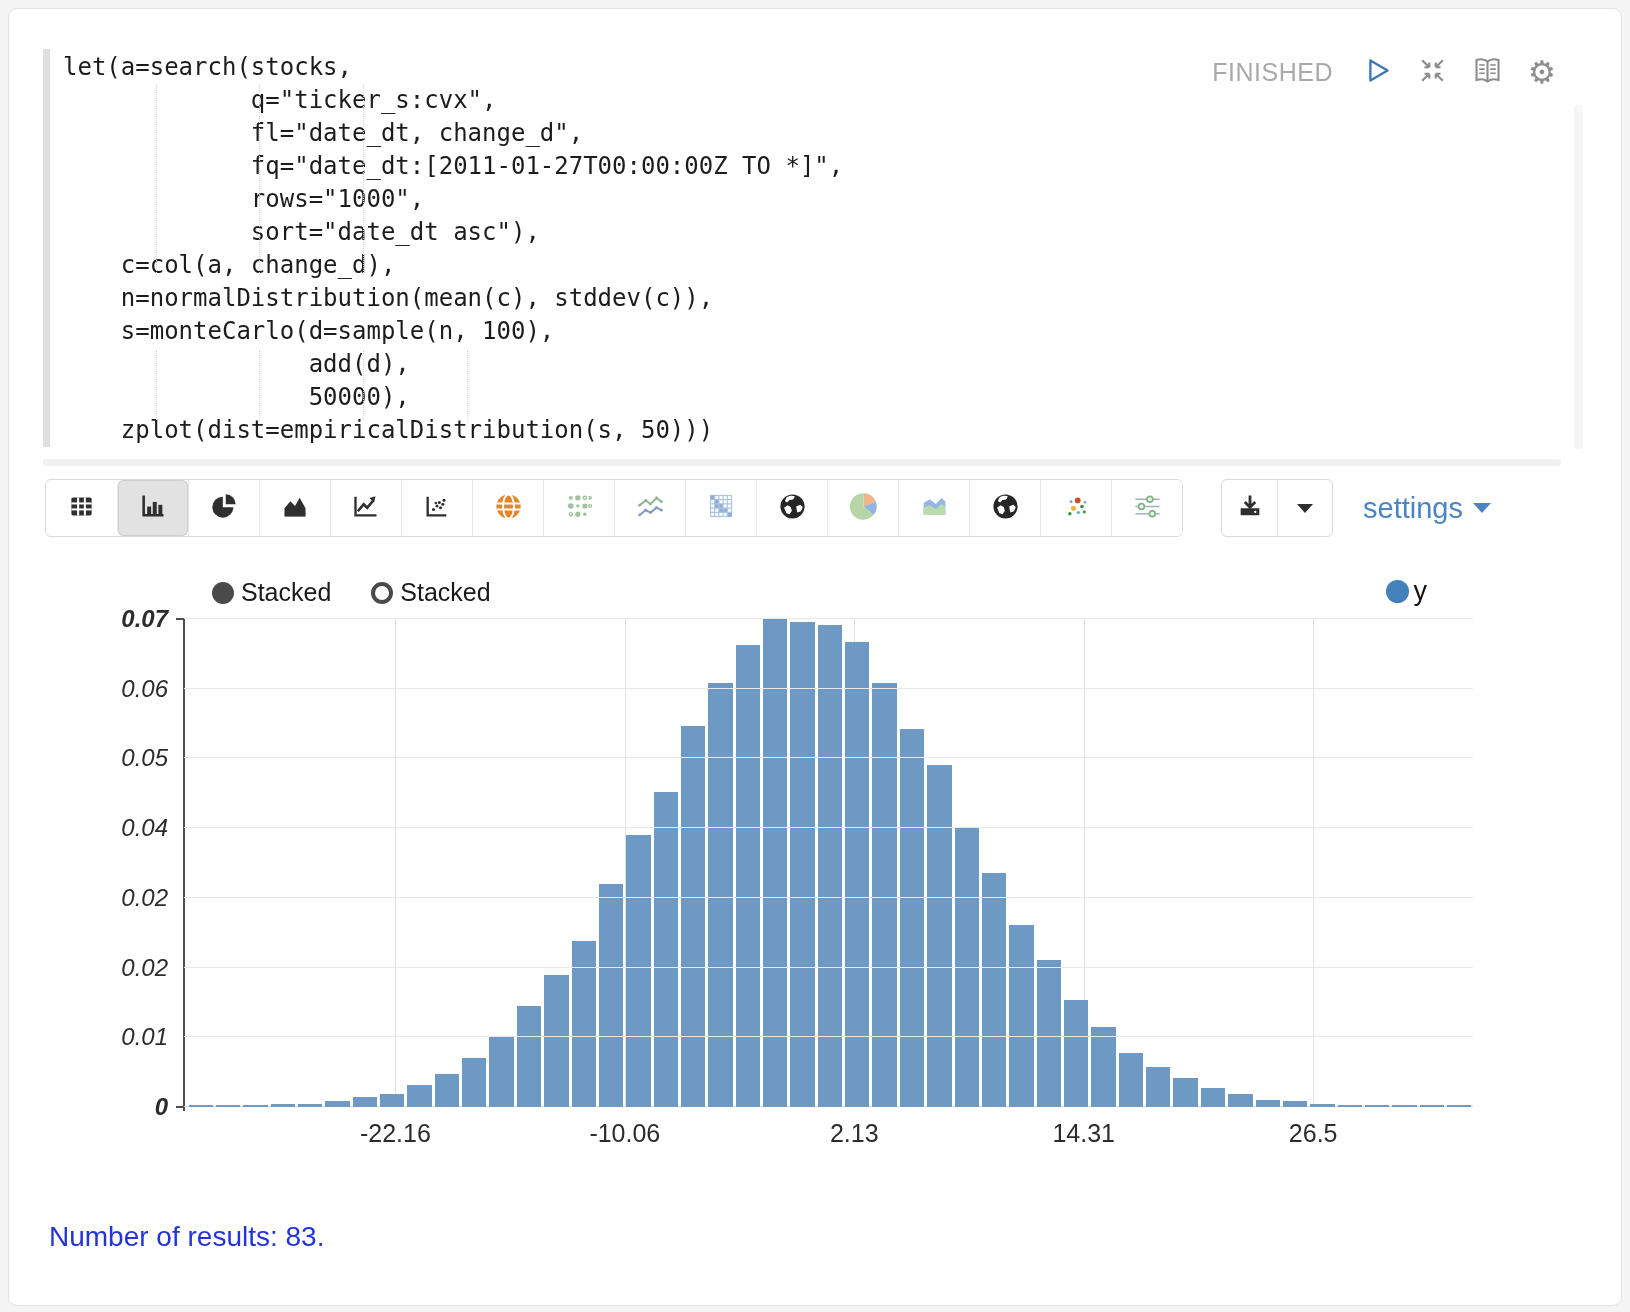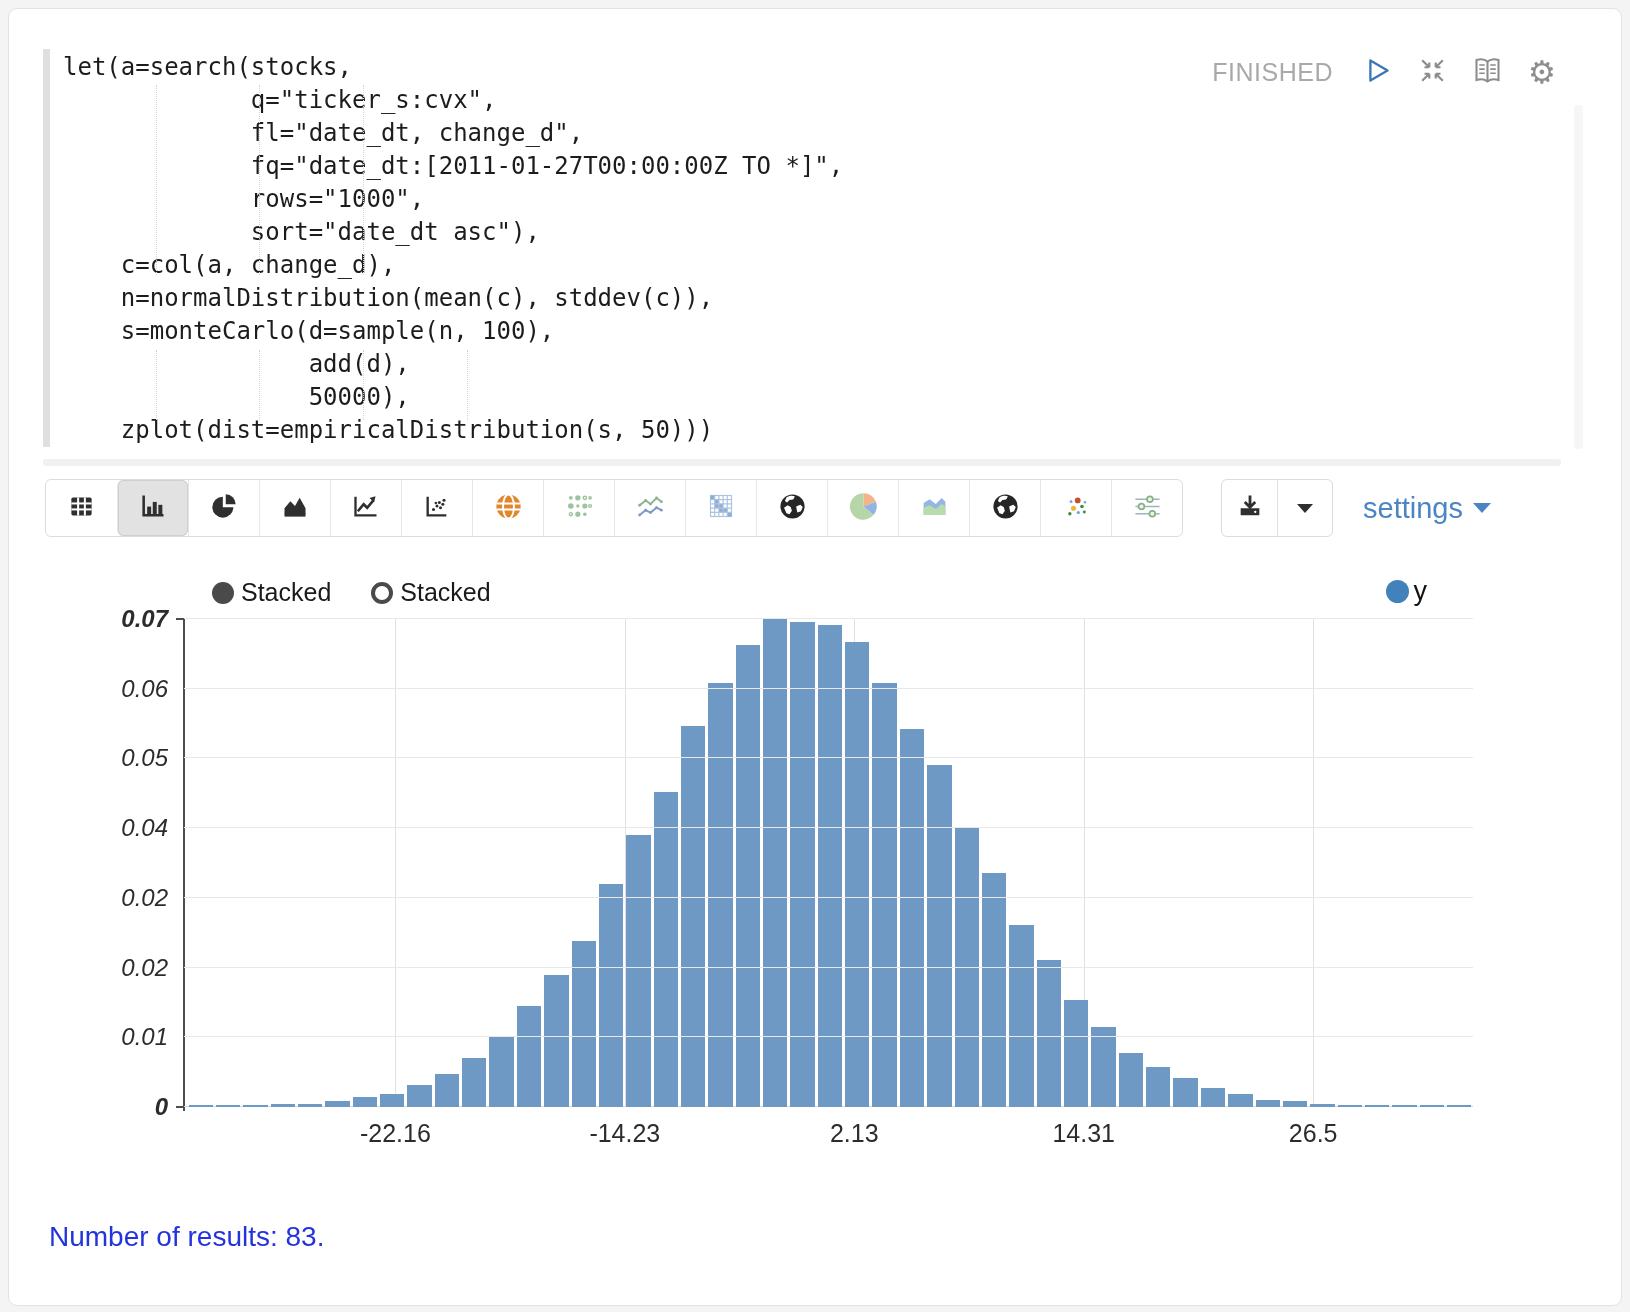--- a/index.html
+++ b/index.html
@@ -462,21 +462,21 @@
           <div class="ylab" style="bottom: 71.4286%;">0.05</div>
           <div class="hgrid" style="bottom: 85.7143%;"></div>
           <div class="ylab" style="bottom: 85.7143%;">0.06</div>
           <div class="hgrid" style="bottom: 100%;"></div>
           <div class="ylab maxmin" style="bottom: 100%;">0.07</div>
           <div class="ytick" style="bottom: calc(100% - 1px);"></div>
         </div>
     </div>
     <div class="x-axis" id="x-axis">
         <div class="xlab" style="left: 16.4%;">-22.16</div>
-        <div class="xlab" style="left: 34.2%;">-14.23</div>
+        <div class="xlab" style="left: 34.2%;">-10.06</div>
         <div class="xlab" style="left: 52%;">2.13</div>
         <div class="xlab" style="left: 69.8%;">14.31</div>
         <div class="xlab" style="left: 87.6%;">26.5</div>
       </div>
   </div>
 
   <div class="results">Number of results: 83.</div>
 </div>
 
 </body></html>

